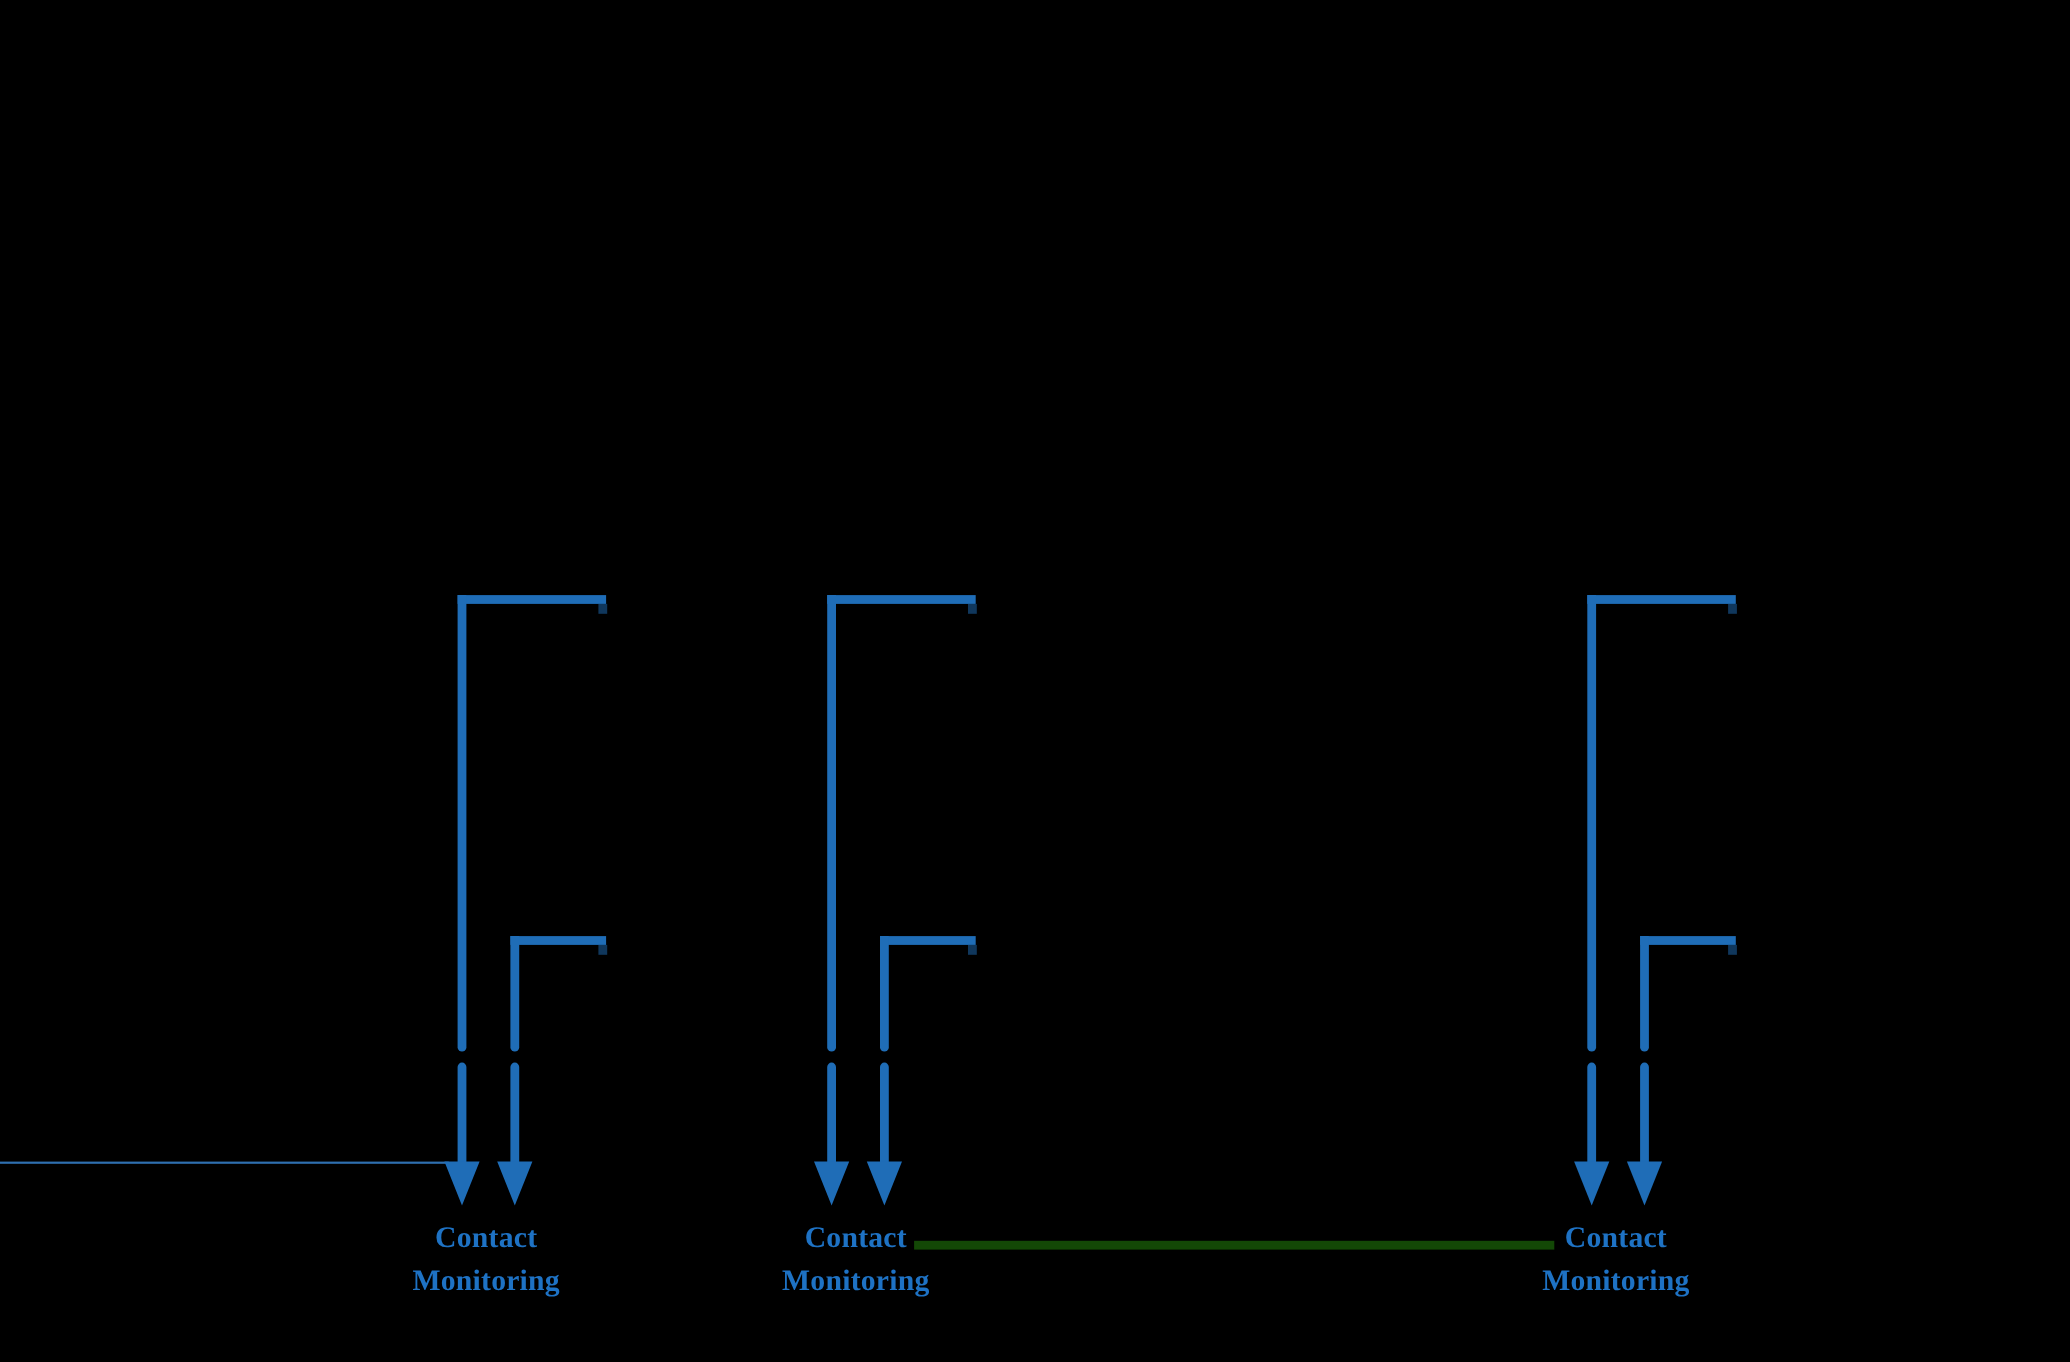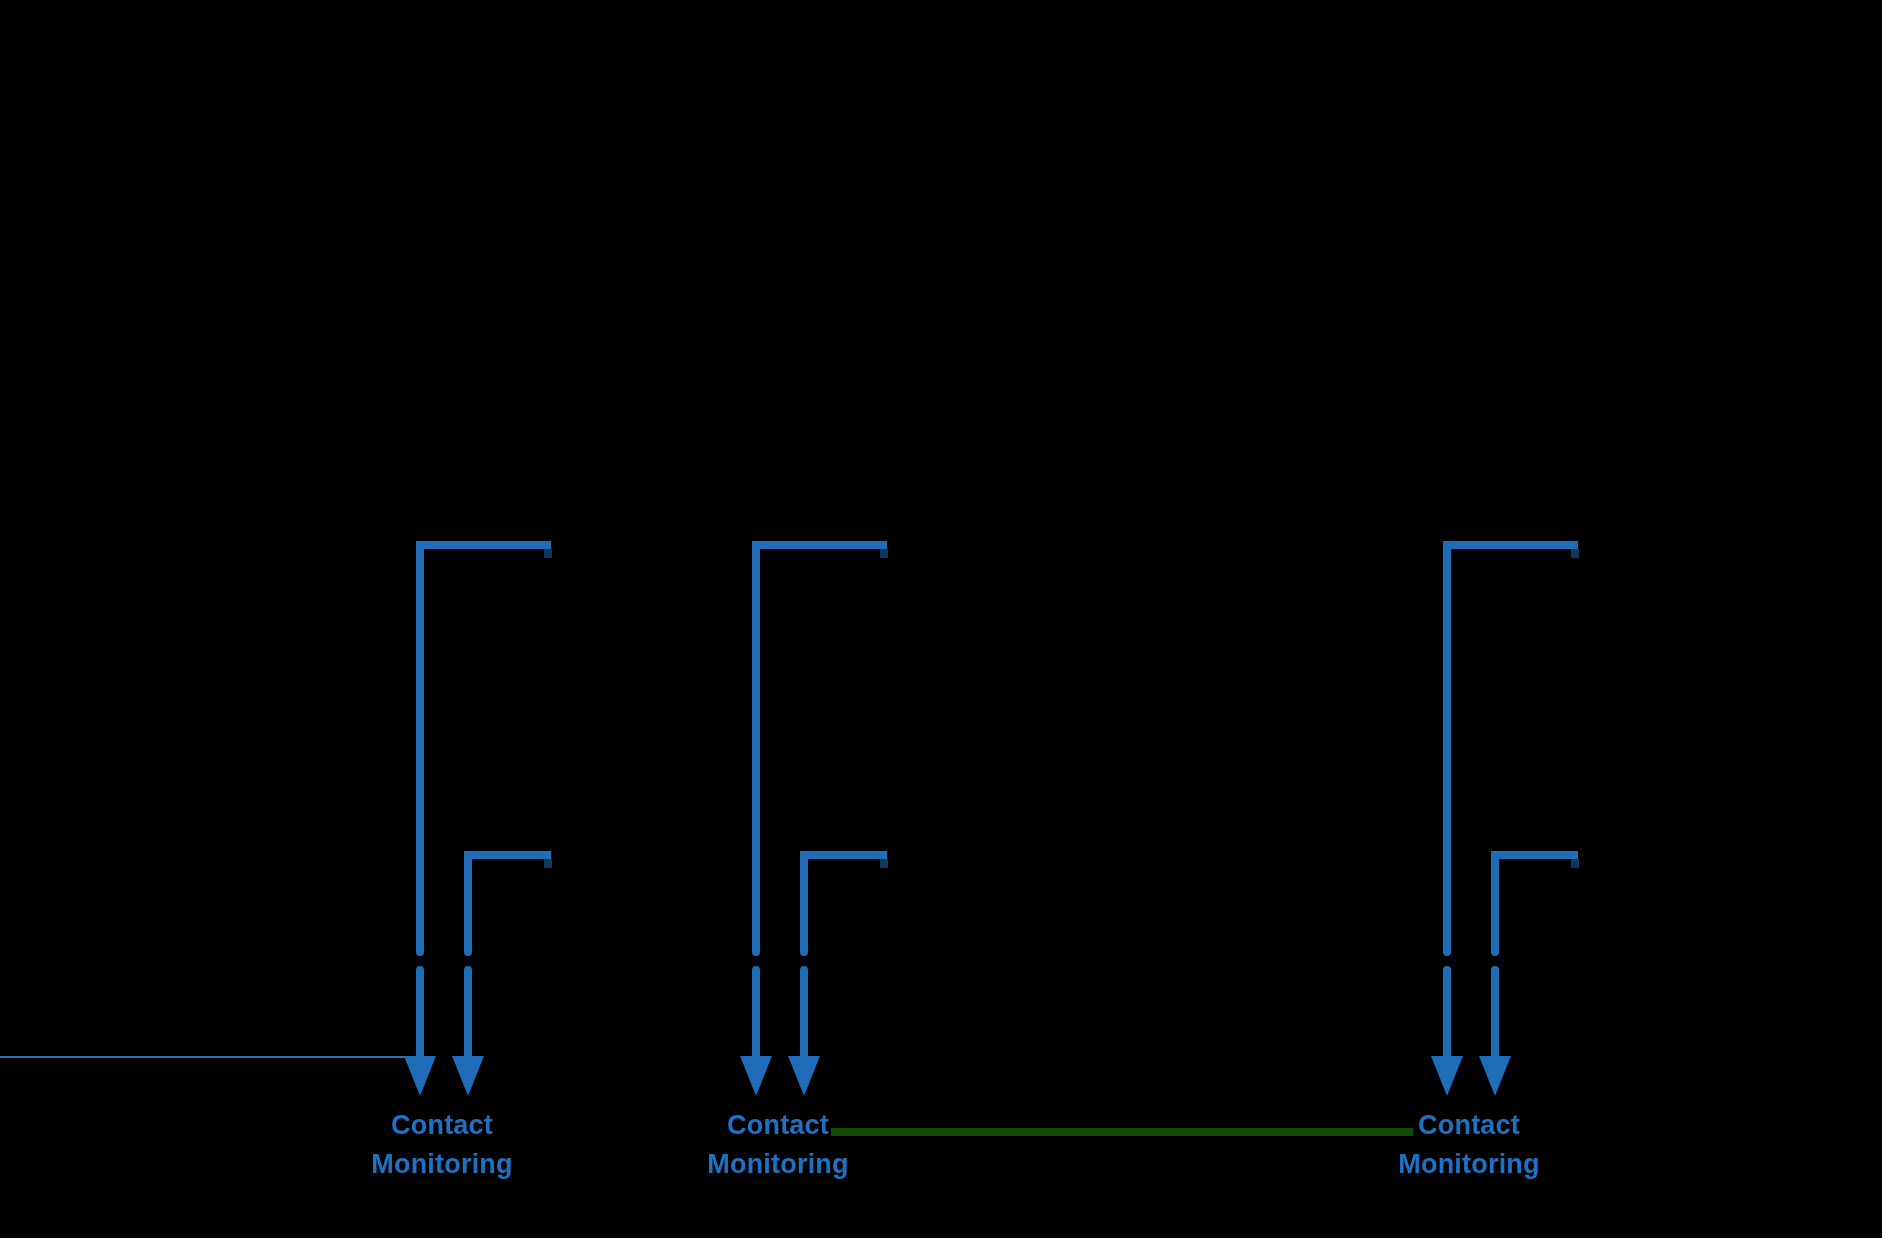--- a/index.html
+++ b/index.html
@@ -8,21 +8,21 @@
     --text:#1E72C4;
     --thin_line:#2E6FB0;
     --connector:#134806;
   }
   html,body{margin:0;padding:0;background:var(--background);}
   #canvas{
     position:relative;
     width:1580px;height:1238px;
     background:var(--background);
     overflow:hidden;
-    font-family:Liberation Sans, sans-serif;
+    font-family:Liberation Serif, serif;
   }
   .group{position:absolute;top:0;width:230px;height:1238px;}
   .g1{left:416px;}
   .g2{left:752px;}
   .g3{left:1443px;}
 
   .h-line{position:absolute;background:var(--line);height:8px;}
   .top-h{left:0;top:541px;width:135px;}
   .inner-h{left:48px;top:851px;width:87px;}
 

